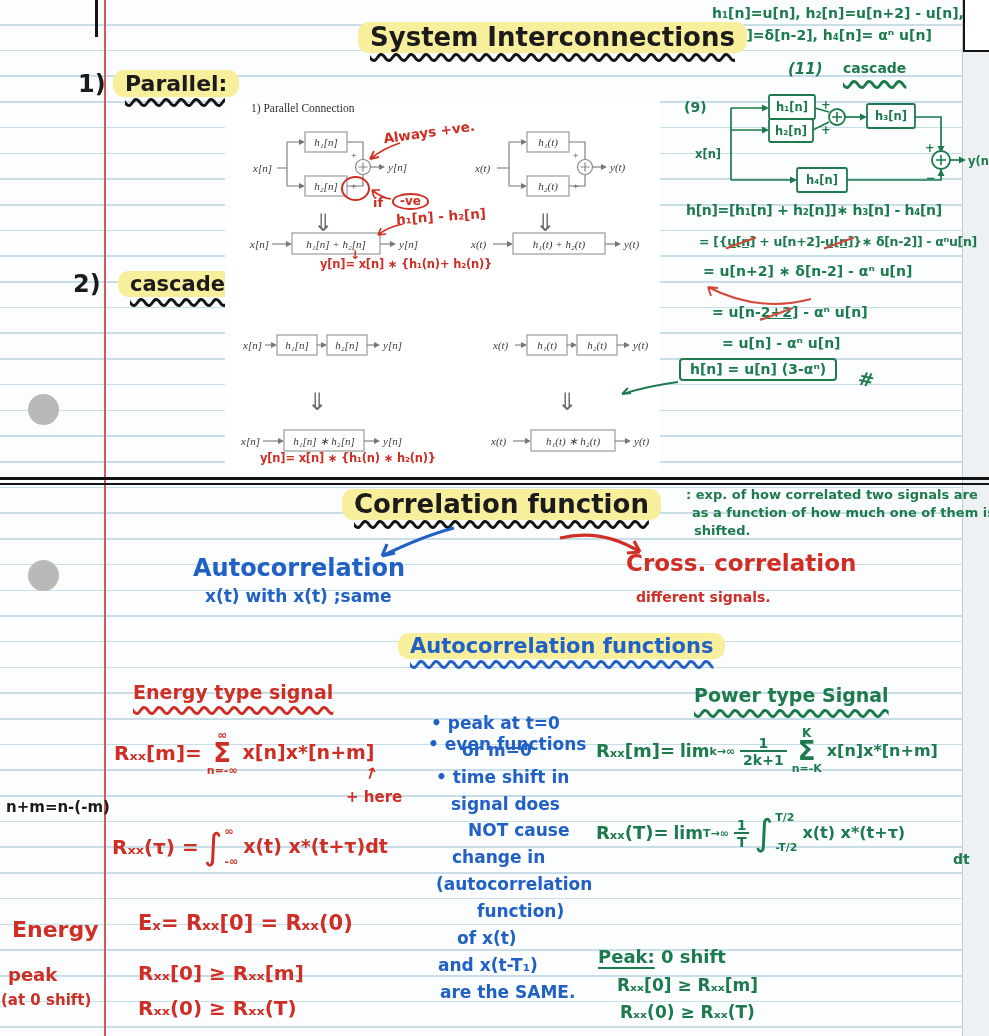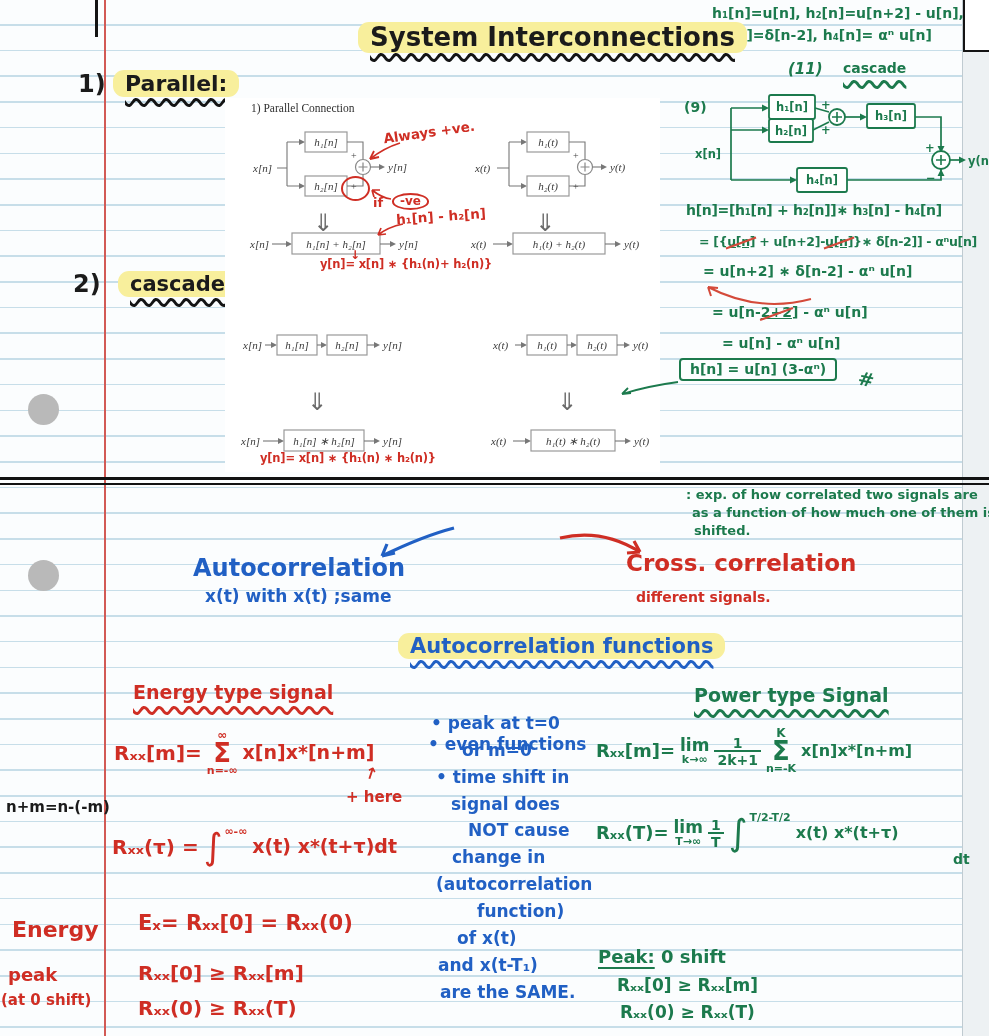--- a/index.html
+++ b/index.html
@@ -16,27 +16,27 @@
   .hl{background:#f8ef9c;border-radius:11px;padding:2px 12px;}
   .wavy{text-decoration-line:underline;text-decoration-style:wavy;text-underline-offset:7px;text-decoration-thickness:2.5px;}
   .uline{text-decoration:underline;text-underline-offset:4px;text-decoration-thickness:2px;}
   .cancel{position:relative;display:inline-block;text-decoration:underline;}
   .cancel::after{content:"";position:absolute;left:-2px;right:-2px;top:52%;height:2px;
     background:#d44a3a;transform:rotate(-20deg);}
   
   .mrow{position:absolute;display:flex;align-items:center;gap:5px;}
   .stk{display:inline-flex;flex-direction:column;align-items:center;line-height:.95;}
   .stk .t{font-size:12px;} .stk .s{font-size:26px;font-weight:700;} .stk .bt{font-size:11px;}
-  .limstk{display:inline-flex;flex-direction:column;align-items:center;line-height:1;}
+  .limstk{display:inline-flex;flex-direction:row;align-items:center;line-height:1;}
   .limstk .lb{font-size:11px;}
   .frac{display:inline-flex;flex-direction:column;align-items:center;line-height:1;}
   .frac .fd{border-top:2px solid currentColor;padding:1px 3px 0 3px;}
   .frac .fn{padding:0 3px;}
   .int{font-size:36px;font-weight:400;line-height:.9;}
-  .ilim{display:inline-flex;flex-direction:row;justify-content:space-between;height:42px;font-size:11px;margin-left:-3px;}
+  .ilim{display:inline-flex;flex-direction:column;justify-content:space-between;height:42px;font-size:11px;margin-left:-3px;}
   .boxans{border:2.2px solid #1c7a4d;border-radius:4px;padding:2px 9px;}
   .gtx{font-family:"DejaVu Sans",sans-serif;font-weight:700;font-size:11.5px;fill:#1c7a4d;}
   .ptxt{font-family:"Liberation Serif",serif;font-style:italic;font-size:11px;fill:#3a3a3a;}
   .pcap{font-family:"Liberation Serif",serif;font-size:11.5px;fill:#2f2f2f;}
   .pplus{font-family:"Liberation Serif",serif;font-size:10px;fill:#444;}
   .pbig{font-family:"DejaVu Sans",sans-serif;font-size:24px;fill:#6a6a6a;}
   svg{position:absolute;overflow:visible;}
 </style>
 </head>
 <body>
@@ -227,20 +227,21 @@
   <div class="abs hw g" style="left:712px;top:305px;font-size:14px;">
     <span>=   u[n-</span><span class="cancel">2+2</span><span>]      - αⁿ u[n]</span>
   </div>
   <div class="abs hw g" style="left:722px;top:336px;font-size:14px;">=   u[n] - αⁿ u[n]</div>
   <div class="abs hw g boxans" style="left:679px;top:358px;font-size:14px;">h[n] = u[n] (3-αⁿ)</div>
   <svg style="left:616px;top:378px;" width="64" height="22" viewBox="0 0 64 22">
     <path d="M62 4 Q32 8 6 16 M6 16 l9 -1 M6 16 l6 -6" stroke="#1c7a4d" stroke-width="1.8" fill="none"></path>
   </svg>
   <div class="abs hw g" style="left:858px;top:370px;font-size:19px;transform:rotate(12deg);">#</div>
 
+  <div class="abs hw k hl wavy" style="left:342px;top:489px;font-size:26px;text-decoration-color:#141414;">Correlation function</div>
   <div class="abs hw g" style="left:686px;top:488px;font-size:13px;font-weight:600;">: exp. of how correlated two signals are</div>
   <div class="abs hw g" style="left:692px;top:506px;font-size:13px;font-weight:600;">as a function of how much one of them is</div>
   <div class="abs hw g" style="left:694px;top:524px;font-size:13px;font-weight:600;">shifted.</div>
 
   <svg style="left:368px;top:522px;" width="92" height="42" viewBox="0 0 92 42">
     <path d="M86 6 Q55 14 14 34 M14 34 l13 -3 M14 34 l5 -12" stroke="#2160c4" stroke-width="3.2" fill="none"></path>
   </svg>
   <svg style="left:552px;top:526px;" width="100" height="36" viewBox="0 0 100 36">
     <path d="M8 12 Q50 2 88 26 M88 26 l-13 1 M88 26 l-6 -11" stroke="#cf2e24" stroke-width="3.2" fill="none"></path>
   </svg>

